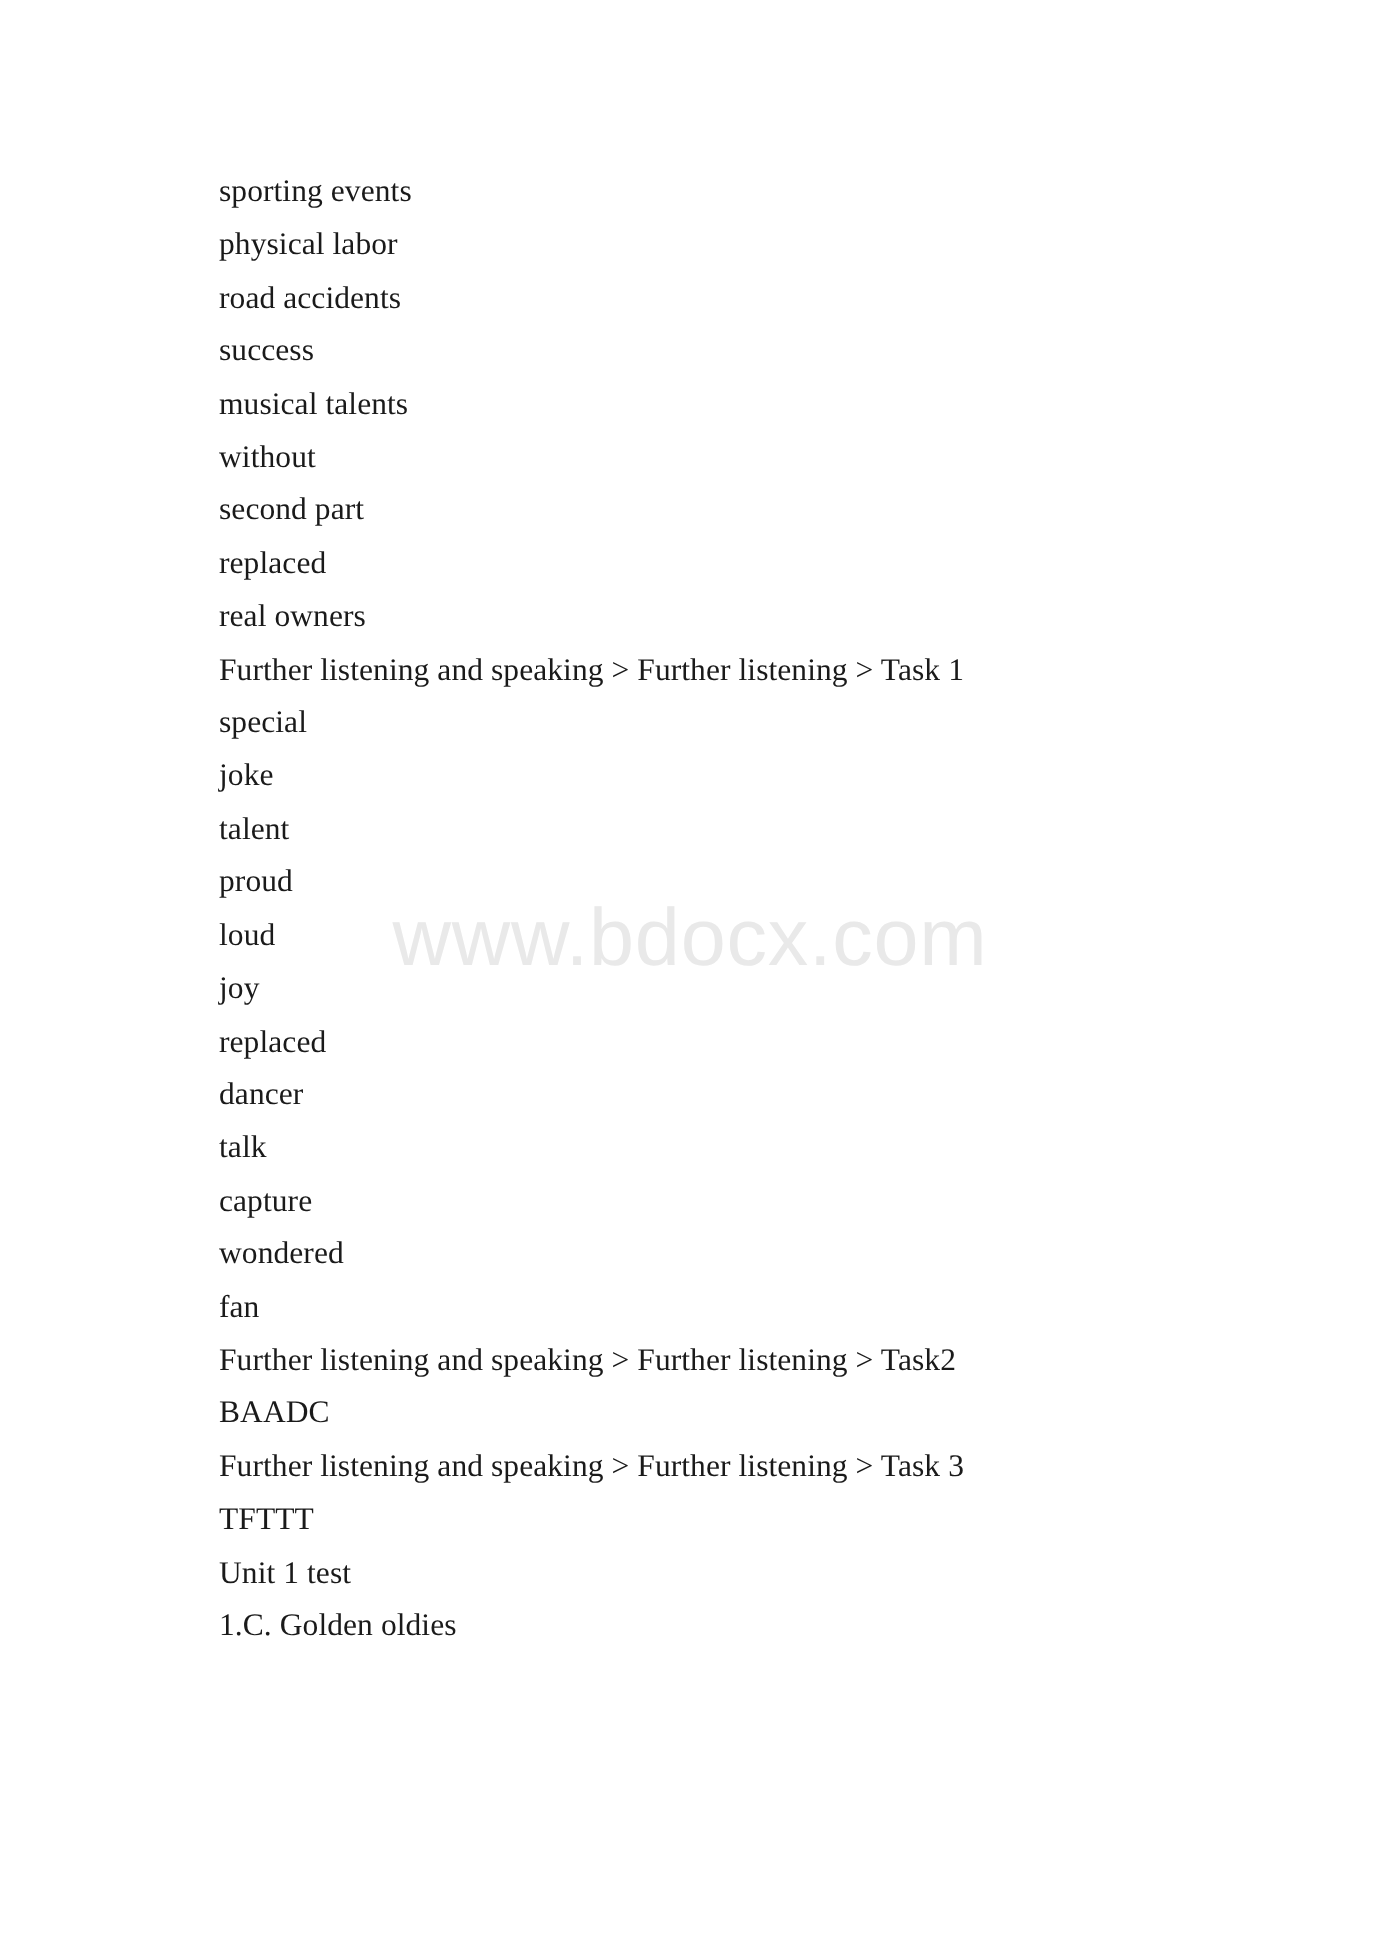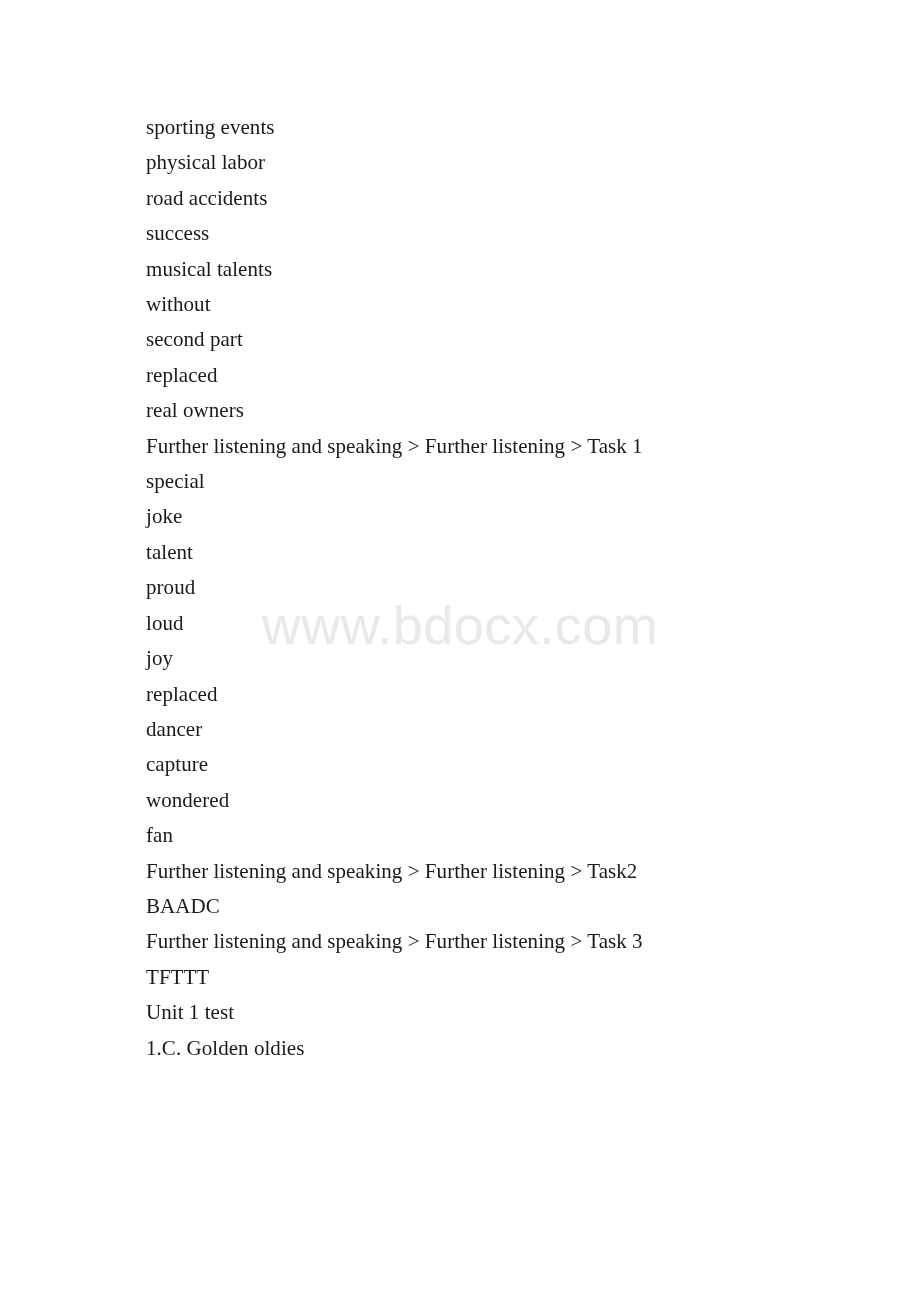--- a/index.html
+++ b/index.html
@@ -69,20 +69,21 @@
     <div class="line">real owners</div>
     <div class="line">Further listening and speaking &gt; Further listening &gt; Task 1</div>
     <div class="line">special</div>
     <div class="line">joke</div>
     <div class="line">talent</div>
     <div class="line">proud</div>
     <div class="line">loud</div>
     <div class="line">joy</div>
     <div class="line">replaced</div>
     <div class="line">dancer</div>
+    <div class="line">talk</div>
     <div class="line">capture</div>
     <div class="line">wondered</div>
     <div class="line">fan</div>
     <div class="line">Further listening and speaking &gt; Further listening &gt; Task2</div>
     <div class="line">BAADC</div>
     <div class="line">Further listening and speaking &gt; Further listening &gt; Task 3</div>
     <div class="line">TFTTT</div>
     <div class="line">Unit 1 test</div>
     <div class="line">1.C. Golden oldies</div>
   </div>

